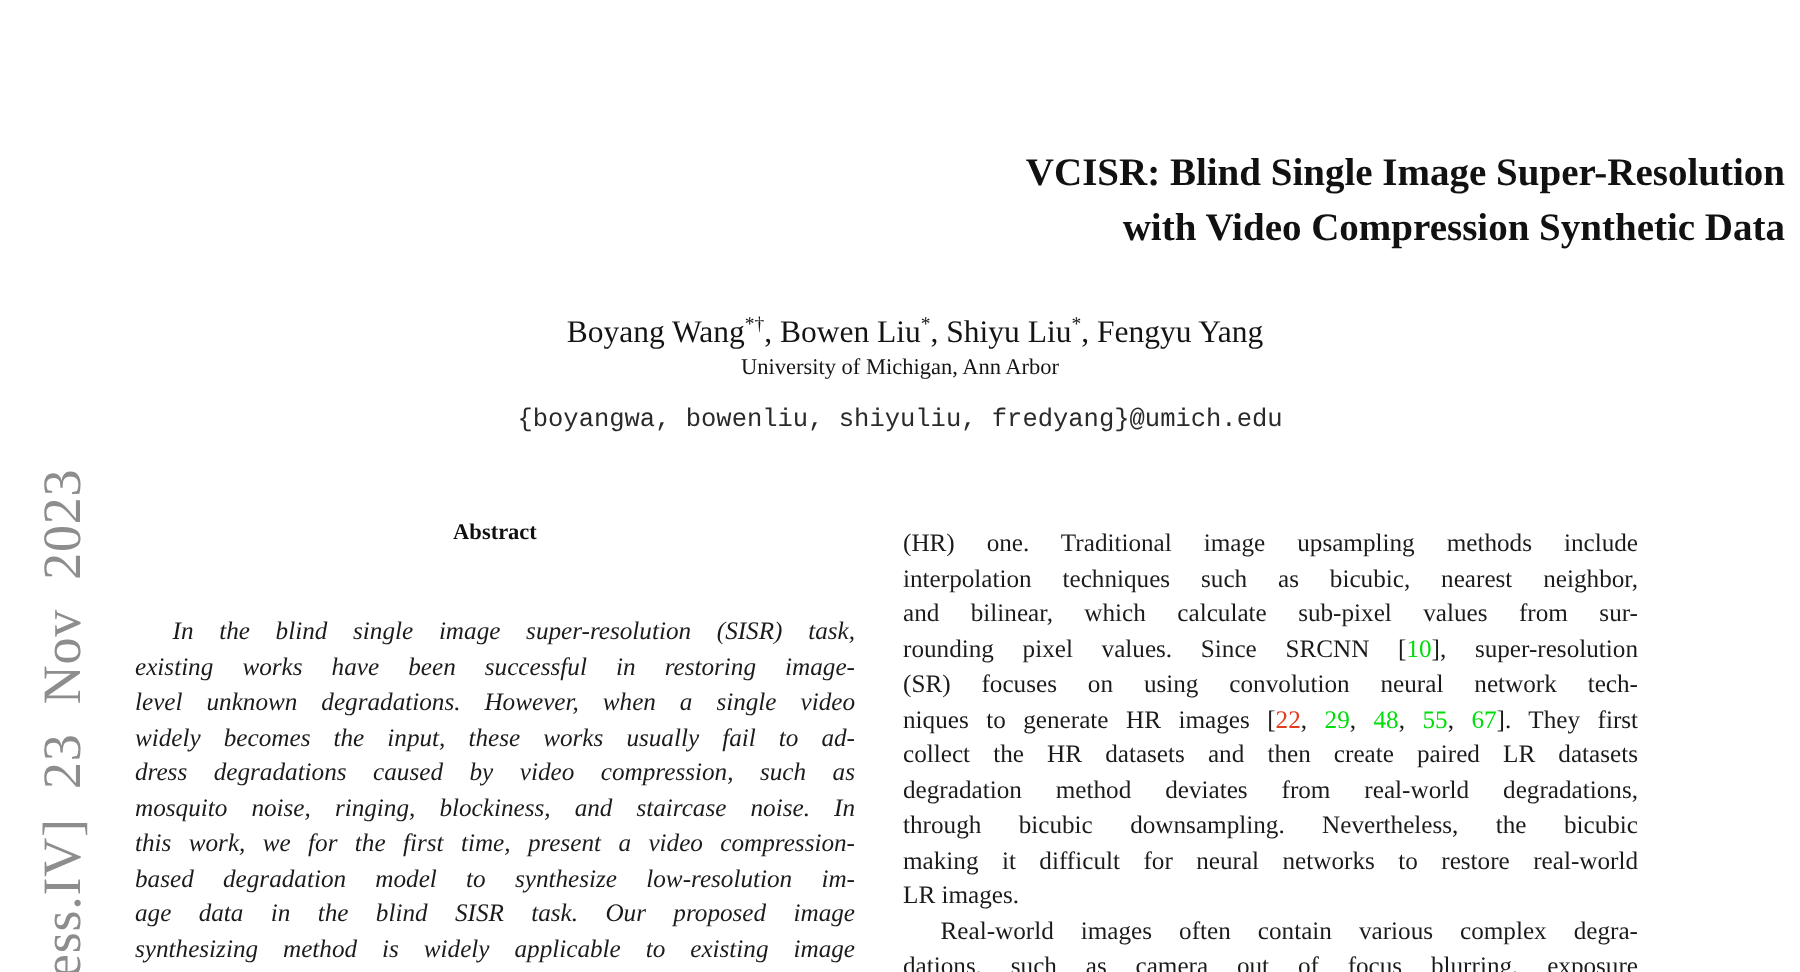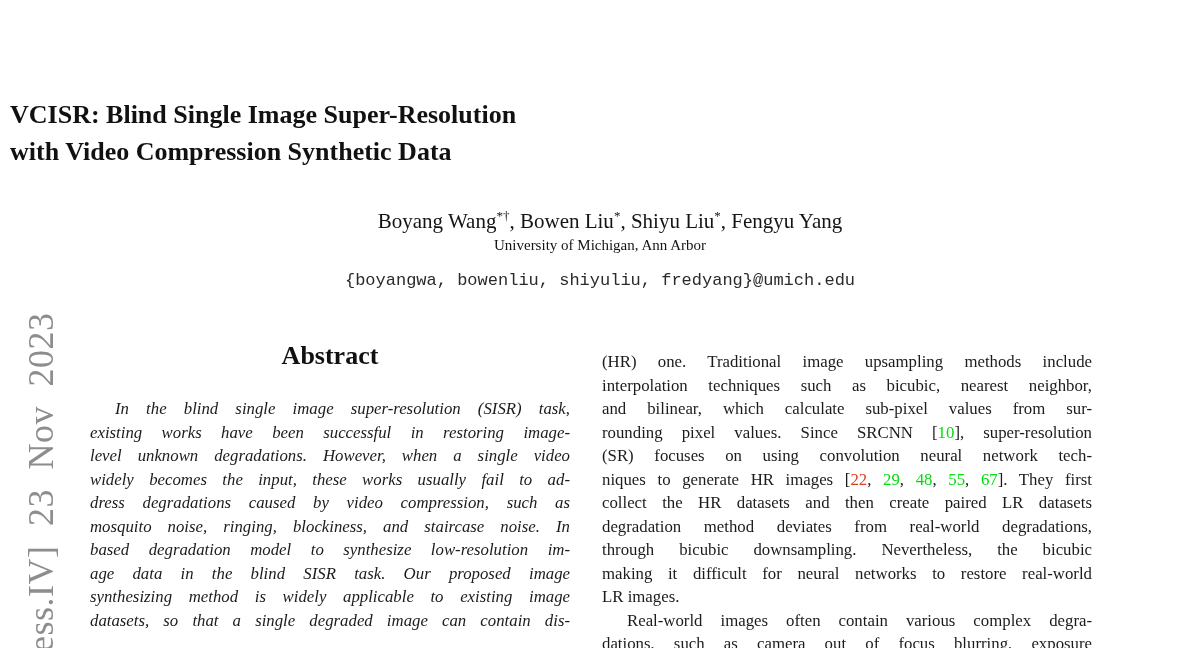--- a/index.html
+++ b/index.html
@@ -10,43 +10,43 @@
     color:#1b1b1b;
   }
   .watermark {
     position:absolute; left:20px; top:652px;
     transform:rotate(-90deg); transform-origin:0 0;
     font-size:36px; letter-spacing:0.5px; word-spacing:10px;
     white-space:nowrap; color:var(--wm-gray,#8d8d8d);
   }
   .title {
     position:absolute; left:10px; top:96px; width:1180px;
-    text-align:left; font-weight:bold; font-size:26px; line-height:37px;
+    text-align:right; font-weight:bold; font-size:26px; line-height:37px;
     white-space:pre-line; color:#111;
   }
   .authors {
     position:absolute; left:20px; top:208px; width:1180px;
     text-align:center; font-size:21px; color:#141414;
   }
   .authors sup { font-size:62%; }
   .affiliation {
     position:absolute; left:10px; top:237px; width:1180px;
     text-align:center; font-size:15px; color:#141414;
   }
   .email {
     position:absolute; left:10px; top:271px; width:1180px;
     text-align:center; font-family:"Liberation Mono", monospace;
     font-size:17px; color:#2a2a2a;
   }
   .col { position:absolute; }
   .col-left  { left:90px;  top:343px; width:480px; }
   .col-right { left:602px; top:350px; width:490px; }
   .abstract-heading {
-    text-align:center; font-weight:bold; font-size:26px;
-    line-height:25px; margin:0 0 29px 0; color:#111;
+    text-align:center; font-weight:bold; font-size:15px;
+    line-height:25px; margin:0 0 41px 0; color:#111;
   }
   .line {
     font-size:16.8px; line-height:23.5px; height:23.5px;
     text-align:justify; text-align-last:justify;
     overflow:visible; white-space:normal;
   }
   .col-left .line { font-style:italic; }
   .line.indent { text-indent:25px; }
   .line.no-just { text-align-last:left; }
   .cite { text-decoration:none; cursor:pointer; }
@@ -71,20 +71,21 @@
 
   <div class="col col-left">
     <div class="abstract-heading">Abstract</div>
     <div id="abstract-lines">
         <div class="line indent">In the blind single image super-resolution (SISR) task,</div>
         <div class="line">existing works have been successful in restoring image-</div>
         <div class="line">level unknown degradations. However, when a single video</div>
         <div class="line">widely becomes the input, these works usually fail to ad-</div>
         <div class="line">dress degradations caused by video compression, such as</div>
         <div class="line">mosquito noise, ringing, blockiness, and staircase noise. In</div>
+        <div class="line">this work, we for the first time, present a video compression-</div>
         <div class="line">based degradation model to synthesize low-resolution im-</div>
         <div class="line">age data in the blind SISR task.  Our proposed image</div>
         <div class="line">synthesizing method is widely applicable to existing image</div>
         <div class="line">datasets, so that a single degraded image can contain dis-</div>
       </div>
   </div>
 
   <div class="col col-right">
     <div id="intro-lines">
         <div class="line">(HR) one.  Traditional image upsampling methods include</div>

